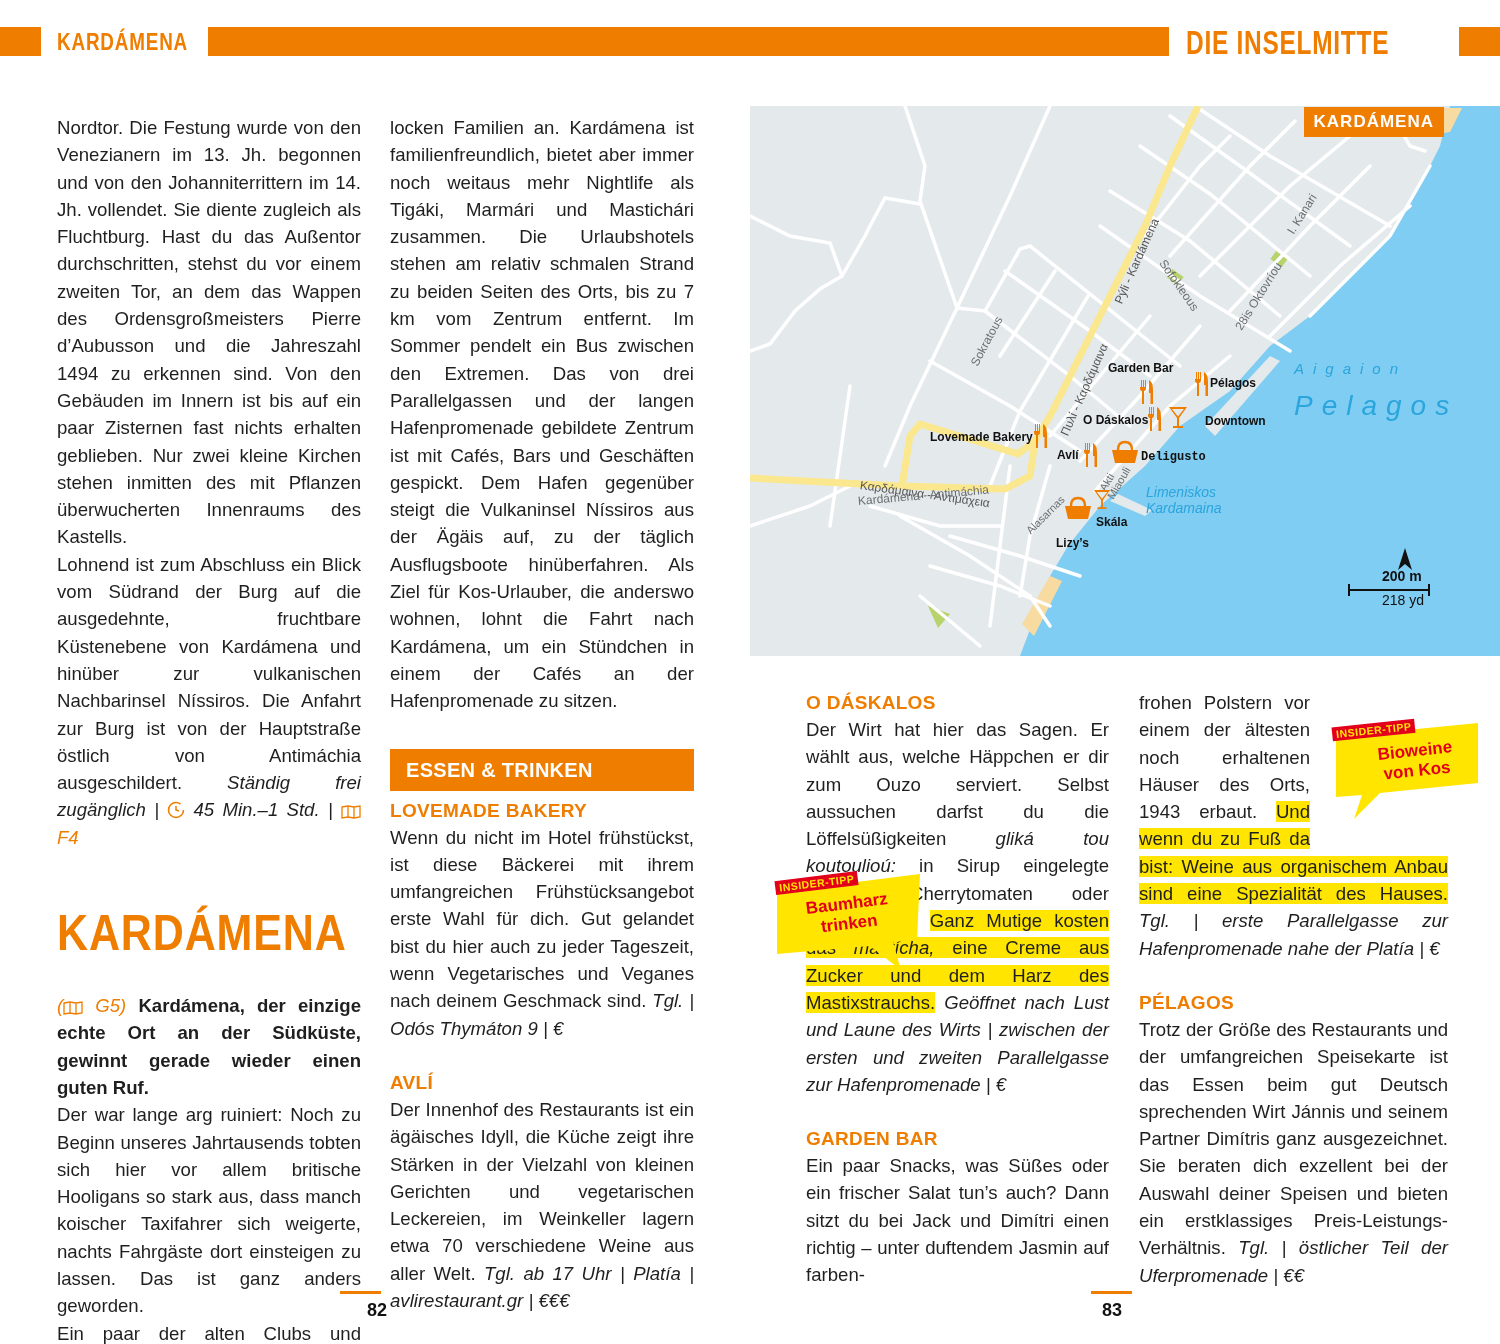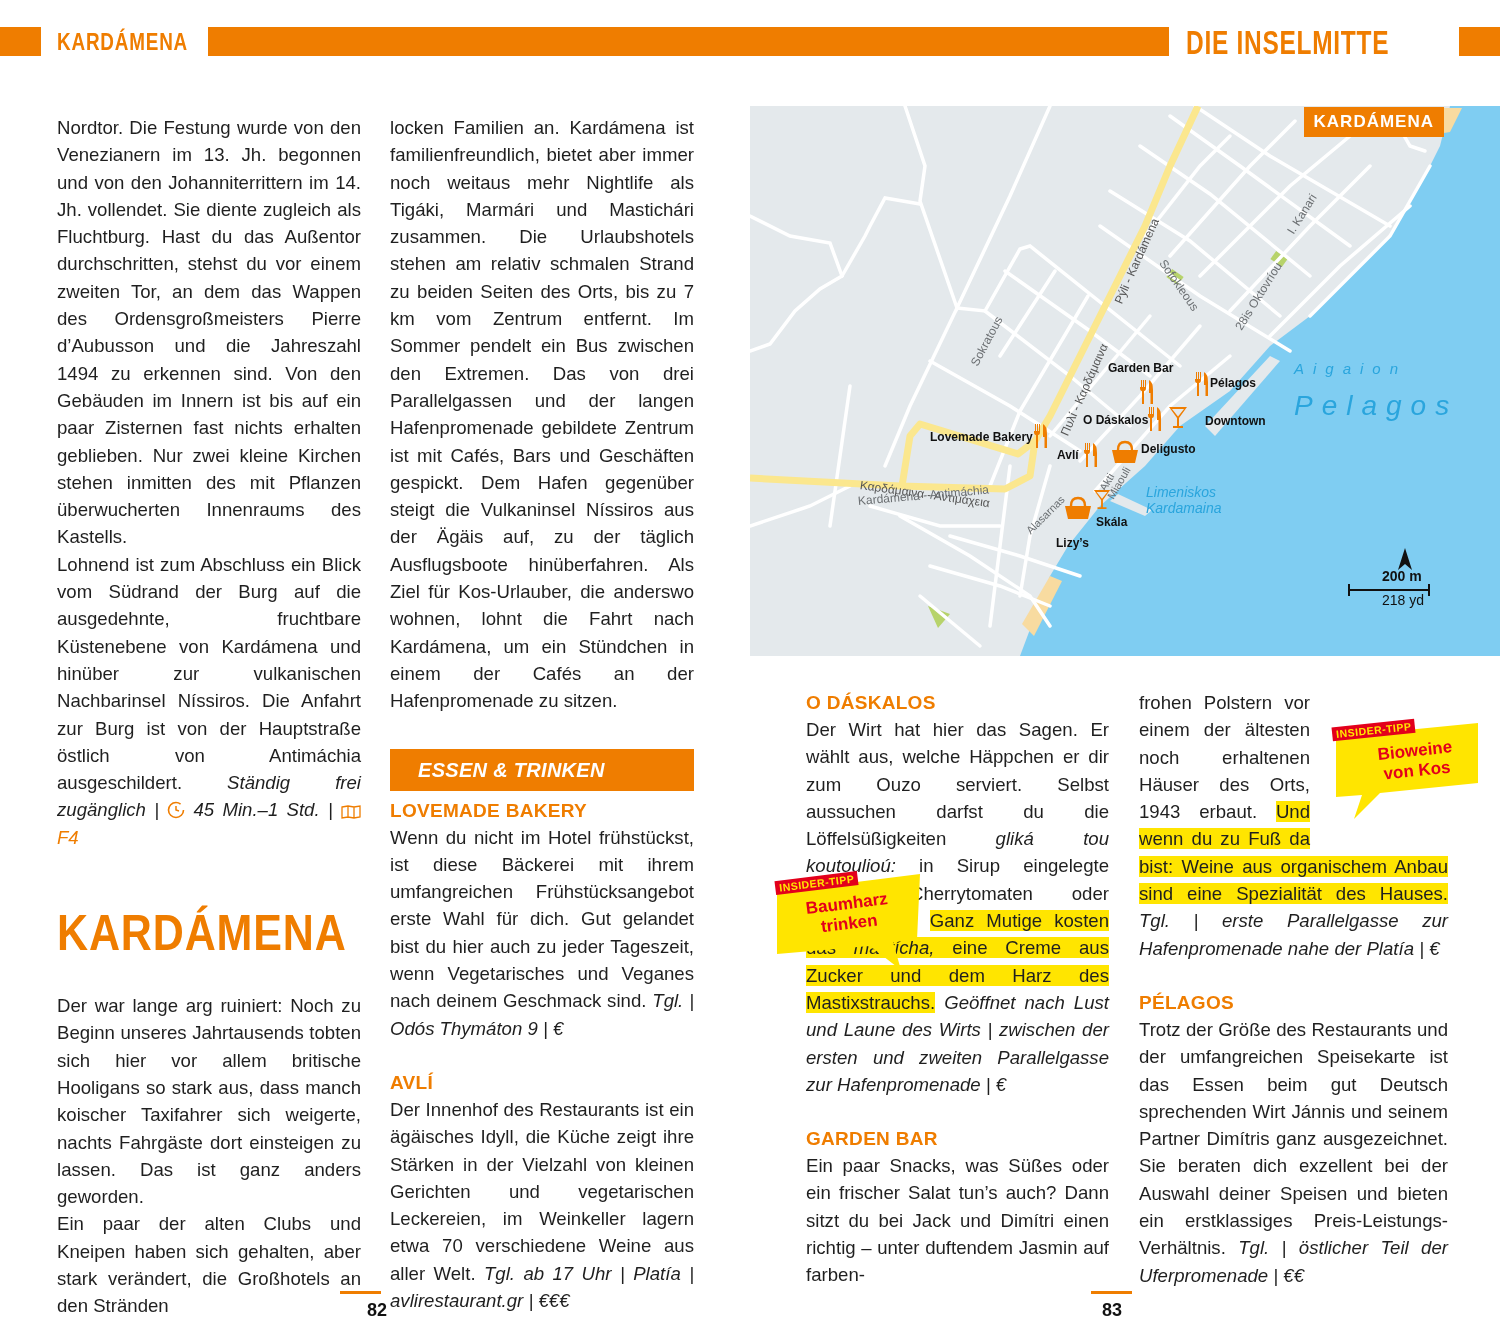--- a/index.html
+++ b/index.html
@@ -22,21 +22,21 @@
   .col4 { left: 1139px; top: 689px; width: 309px; }
 
   .orange { color: #ef7d00; }
   .italic { font-style: italic; }
   .bold { font-weight: bold; }
   .hl { background: #ffe500; }
 
   .big-title { font-weight: bold; color: #ef7d00; font-size: 50px; line-height: 60px; letter-spacing: 1px; transform: scaleX(0.86); transform-origin: left center; white-space: nowrap; }
   .entry-title { font-weight: bold; color: #ef7d00; font-size: 19px; line-height: 27px; letter-spacing: 0.3px; text-align: left; }
 
-  .section-box { background: #ef7d00; color: #ffffff; font-weight: bold; font-size: 20px; height: 42px; line-height: 42px; padding-left: 28px; margin-bottom: 6px; letter-spacing: 0.3px; font-style: italic; }
+  .section-box { background: #ef7d00; color: #ffffff; font-weight: bold; font-size: 20px; height: 42px; line-height: 42px; padding-left: 16px; margin-bottom: 6px; letter-spacing: 0.3px; }
 
   .icon-inline { display: inline-block; vertical-align: -3px; }
 
   
   .map { position: absolute; left: 750px; top: 106px; width: 750px; height: 550px; background: #e4e9ec; overflow: hidden; }
   .map svg { position: absolute; left: 0; top: 0; }
   .map-label-box { position: absolute; right: 56px; top: 1px; height: 30px; background: #ef7d00; color: #fff; font-weight: bold; font-size: 17px; line-height: 30px; padding: 0 10px; letter-spacing: 1px; }
   .poi-label { position: absolute; font-size: 12px; font-weight: bold; color: #111; white-space: nowrap; }
   .street-label { position: absolute; font-size: 12px; color: #6b6f72; white-space: nowrap; transform-origin: left center; }
   .sea-label { position: absolute; font-style: italic; color: #2aa5dd; white-space: nowrap; }
@@ -72,20 +72,26 @@
       <span>45 Min.–1 Std. |</span>
       <svg class="icon-inline" width="20" height="14" viewBox="0 0 20 14">
           <path d="M1 2 L7 1 L13 2 L19 1 L19 12 L13 13 L7 12 L1 13 Z M7 1 V12 M13 2 V13" fill="none" stroke="#ef7d00" stroke-width="1.3"></path>
         </svg>
       <span class="orange">F4</span>
     </span>
   </p>
   <div style="height:52px"></div>
   <div class="big-title">KARDÁMENA</div>
   <div style="height:29px"></div>
+  <p>
+    <span class="orange italic"><span>(</span><svg class="icon-inline" width="20" height="14" viewBox="0 0 20 14">
+          <path d="M1 2 L7 1 L13 2 L19 1 L19 12 L13 13 L7 12 L1 13 Z M7 1 V12 M13 2 V13" fill="none" stroke="#ef7d00" stroke-width="1.3"></path>
+        </svg> <span>G5)</span></span>
+    <span class="bold">Kardámena, der einzige echte Ort an der Südküste, gewinnt gerade wieder einen guten Ruf.</span>
+  </p>
   <p>Der war lange arg ruiniert: Noch zu Beginn unseres Jahrtausends tobten sich hier vor allem britische Hooligans so stark aus, dass manch koischer Taxifahrer sich weigerte, nachts Fahrgäste dort einsteigen zu lassen. Das ist ganz anders geworden.</p>
   <p>Ein paar der alten Clubs und Kneipen haben sich gehalten, aber stark verändert, die Großhotels an den Stränden</p>
 </div>
 
 <div class="col col2">
   <p>locken Familien an. Kardámena ist familienfreundlich, bietet aber immer noch weitaus mehr Nightlife als Tigáki, Marmári und Mastichári zusammen. Die Urlaubshotels stehen am relativ schmalen Strand zu beiden Seiten des Orts, bis zu 7 km vom Zentrum entfernt. Im Sommer pendelt ein Bus zwischen den Extremen. Das von drei Parallelgassen und der langen Hafenpromenade gebildete Zentrum ist mit Cafés, Bars und Geschäften gespickt. Dem Hafen gegenüber steigt die Vulkaninsel Níssiros aus der Ägäis auf, zu der täglich Ausflugsboote hinüberfahren. Als Ziel für Kos-Urlauber, die anderswo wohnen, lohnt die Fahrt nach Kardámena, um ein Stündchen in einem der Cafés an der Hafenpromenade zu sitzen.</p>
   <div style="height:34px"></div>
   <div class="section-box">ESSEN &amp; TRINKEN</div>
   <div class="entry-title">LOVEMADE BAKERY</div>
   <p><span>Wenn du nicht im Hotel frühstückst, ist diese Bäckerei mit ihrem umfangreichen Frühstücksangebot erste Wahl für dich. Gut gelandet bist du hier auch zu jeder Tageszeit, wenn Vegetarisches und Veganes nach deinem Geschmack sind.</span> <span class="italic">Tgl. | Odós Thymáton 9 | €</span></p>
@@ -193,21 +199,21 @@
       <path d="M1 0 V8 Q1 11 3 11 V24 H5 V11 Q7 11 7 8 V0 H6 V7 H5 V0 H4 V7 H3 V0 H2 V7 H1Z M10 0 Q14 2 14 10 V24 H11.5 V13 H10Z" fill="#ef7d00"></path>
     </svg>
   <div class="poi-label" style="left:307px; top:342px;">Avlí</div>
   <svg style="position:absolute; left:333px; top:337px;" width="16" height="24" viewBox="0 0 16 24">
       <path d="M1 0 V8 Q1 11 3 11 V24 H5 V11 Q7 11 7 8 V0 H6 V7 H5 V0 H4 V7 H3 V0 H2 V7 H1Z M10 0 Q14 2 14 10 V24 H11.5 V13 H10Z" fill="#ef7d00"></path>
     </svg>
   <svg style="position:absolute; left:361px; top:334px;" width="28" height="24" viewBox="0 0 28 24">
       <path d="M7 10 Q7 2 14 2 Q21 2 21 10" fill="none" stroke="#ef7d00" stroke-width="2.4"></path>
       <path d="M1 10 H27 L24 23 H4 Z" fill="#ef7d00"></path>
     </svg>
-  <div class="poi-label" style="left:391px; top:336px;">Deligusto</div>
+  <div class="poi-label" style="left:391px; top:344px;font-family:Liberation Mono, monospace;">Deligusto</div>
   <svg style="position:absolute; left:314px; top:390px;" width="28" height="24" viewBox="0 0 28 24">
       <path d="M7 10 Q7 2 14 2 Q21 2 21 10" fill="none" stroke="#ef7d00" stroke-width="2.4"></path>
       <path d="M1 10 H27 L24 23 H4 Z" fill="#ef7d00"></path>
     </svg>
   <svg style="position:absolute; left:343px; top:382px;" width="18" height="24" viewBox="0 0 20 24">
       <path d="M1 1 H19 L11 12 V20 H15 V22 H5 V20 H9 V12 Z M4 3 L10 10.5 L16 3Z" fill="#ef7d00" fill-rule="evenodd"></path>
     </svg>
   <div class="poi-label" style="left:306px; top:415px;margin-top:15px;">Lizy’s</div>
   <div class="poi-label" style="left:346px; top:409px;">Skála</div>
 

